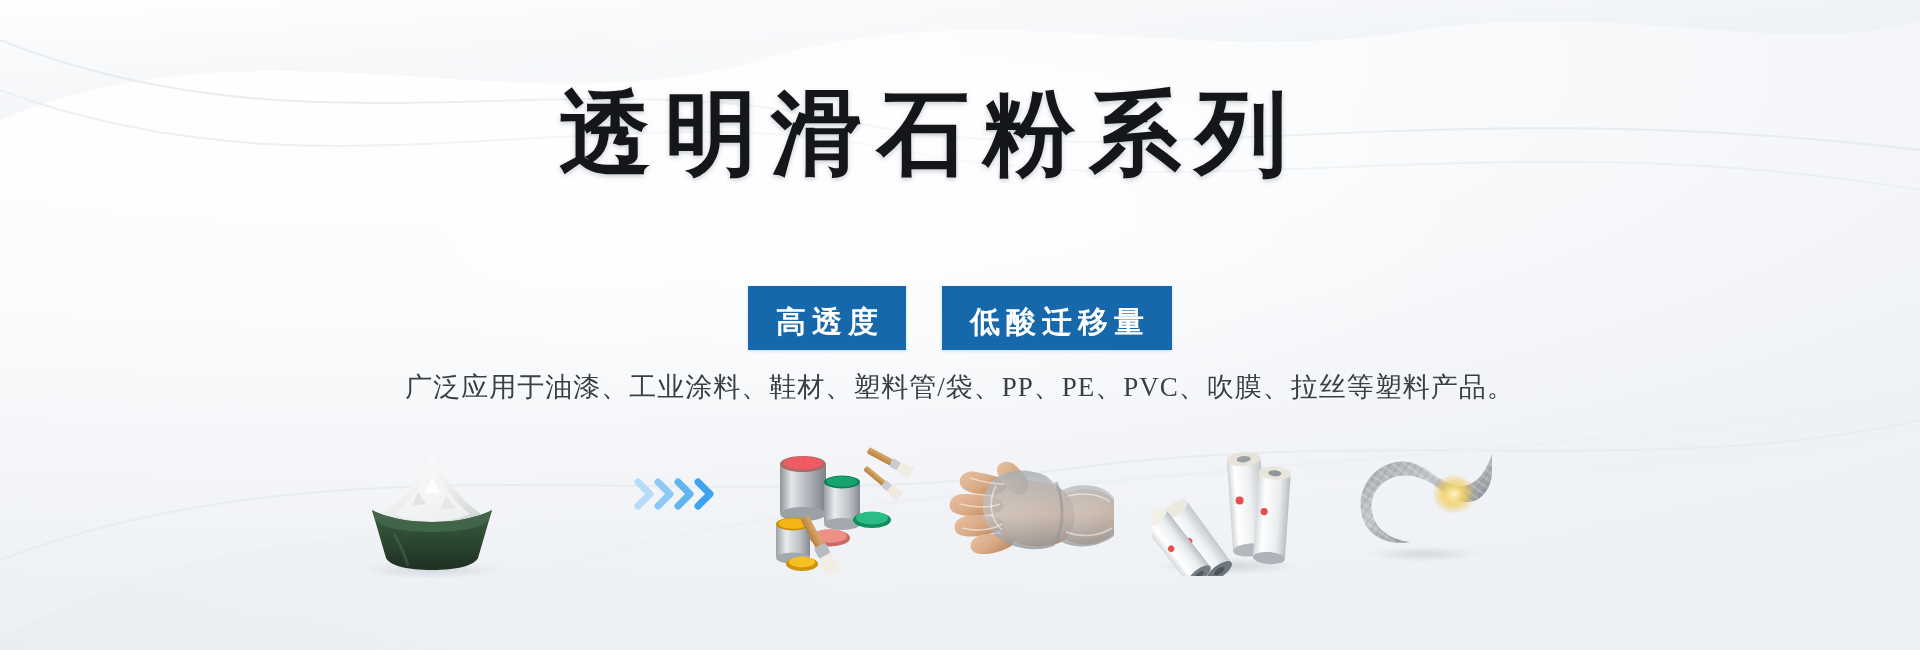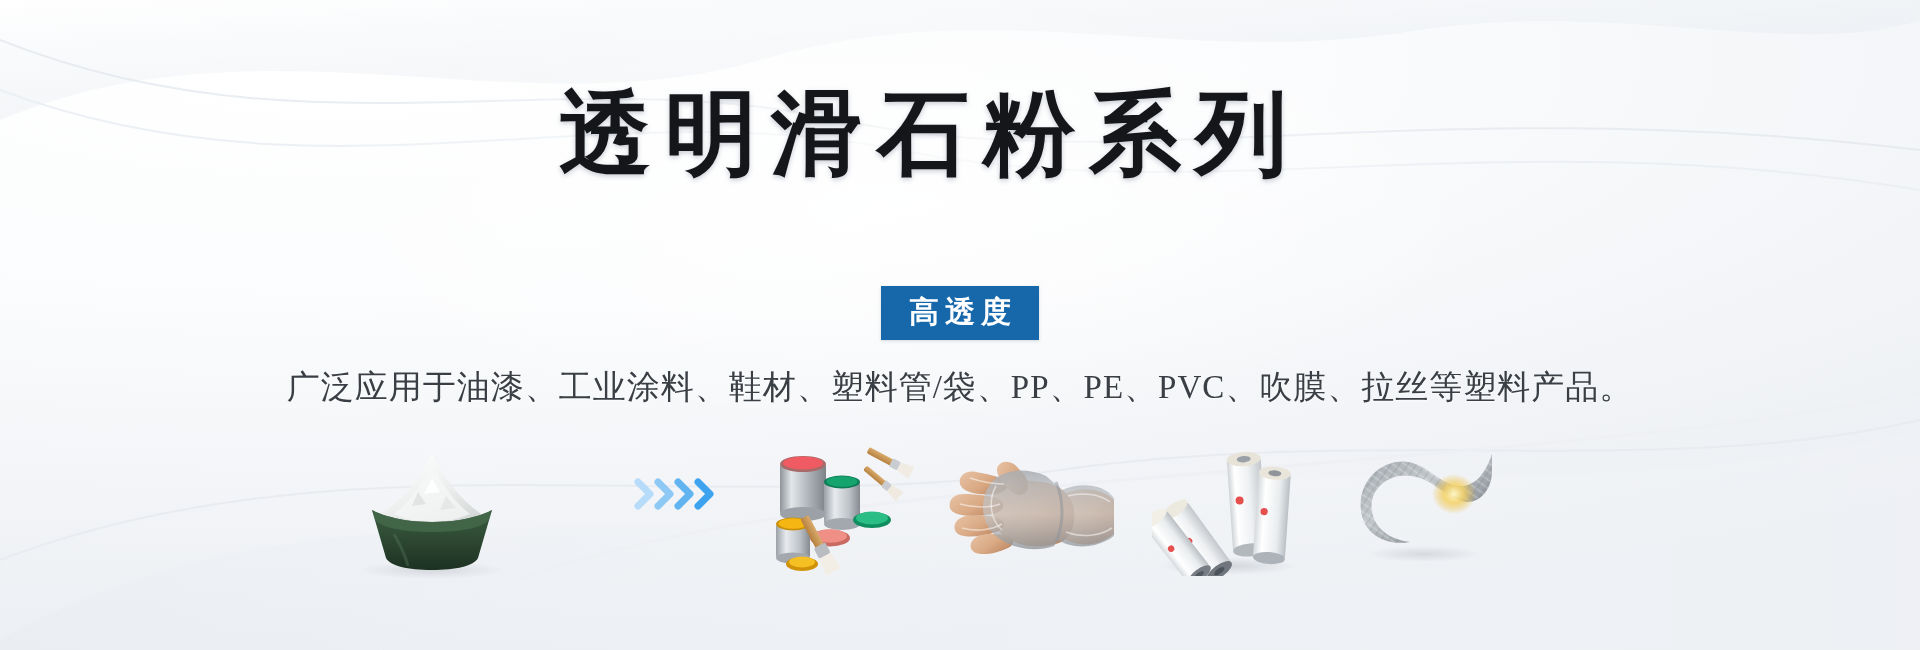--- a/index.html
+++ b/index.html
@@ -27,29 +27,29 @@
     font-family:"Liberation Serif","DejaVu Serif",serif;
   }
 
   .badges{
     position:absolute;left:0;top:286px;width:1920px;
     display:flex;justify-content:center;align-items:center;gap:36px;
   }
   .badge{
     background:#1668ab;color:#ffffff;
     font-size:30px;line-height:30px;font-weight:700;letter-spacing:6px;
-    padding:11px 22px 13px 28px;
+    padding:21px 22px 13px 28px;
     font-family:"Liberation Serif","DejaVu Serif",serif;
     white-space:nowrap;
     box-shadow:0 1px 3px rgba(20,60,100,.18);
   }
 
   .desc{
     position:absolute;left:0;top:370px;width:1920px;
-    font-size:33px;line-height:34px;letter-spacing:1px;color:#3a3f45;
+    font-size:27px;line-height:34px;letter-spacing:1px;color:#3a3f45;
     font-family:"Liberation Serif","DejaVu Serif",serif;
     text-shadow:0 1px 2px rgba(255,255,255,.8);
   }
 
   
   .strip{position:absolute;left:0;top:420px;width:1920px;height:180px;}
   .item{position:absolute;}
 
   
   .bowl-wrap{left:332px;top:28px;width:200px;height:130px;}
@@ -92,20 +92,21 @@
     <path d="M380,650 C560,520 900,500 1240,470 C1520,446 1740,430 1920,392" fill="none" stroke="#edf0f4" stroke-width="3" opacity="0.9"></path>
     <ellipse cx="880" cy="210" rx="620" ry="220" fill="url(#glow)" opacity="0.85"></ellipse>
   </svg>
 
   <div class="content">
 
     <div class="title">透明滑石粉系列</div>
 
     <div class="badges">
       <div class="badge">高透度</div>
+      <div class="badge">低酸迁移量</div>
     </div>
 
     <div class="desc">广泛应用于油漆、工业涂料、鞋材、塑料管/袋、PP、PE、PVC、吹膜、拉丝等塑料产品。</div>
   </div>
 
   <div class="strip">
 
     <div class="item bowl-wrap">
       <svg viewBox="0 0 200 130" width="200" height="130">
         <defs>

